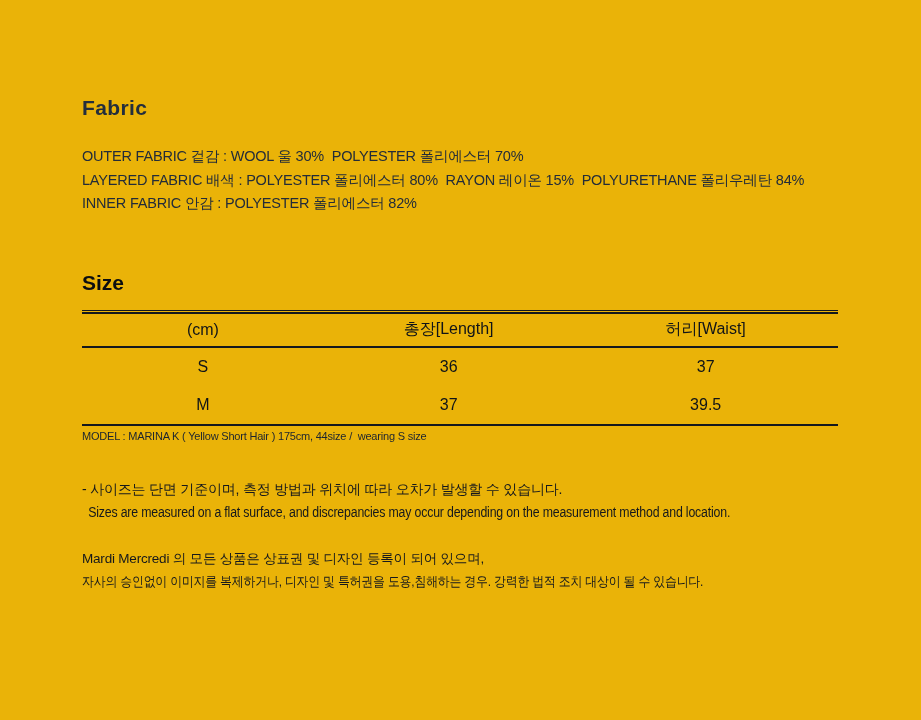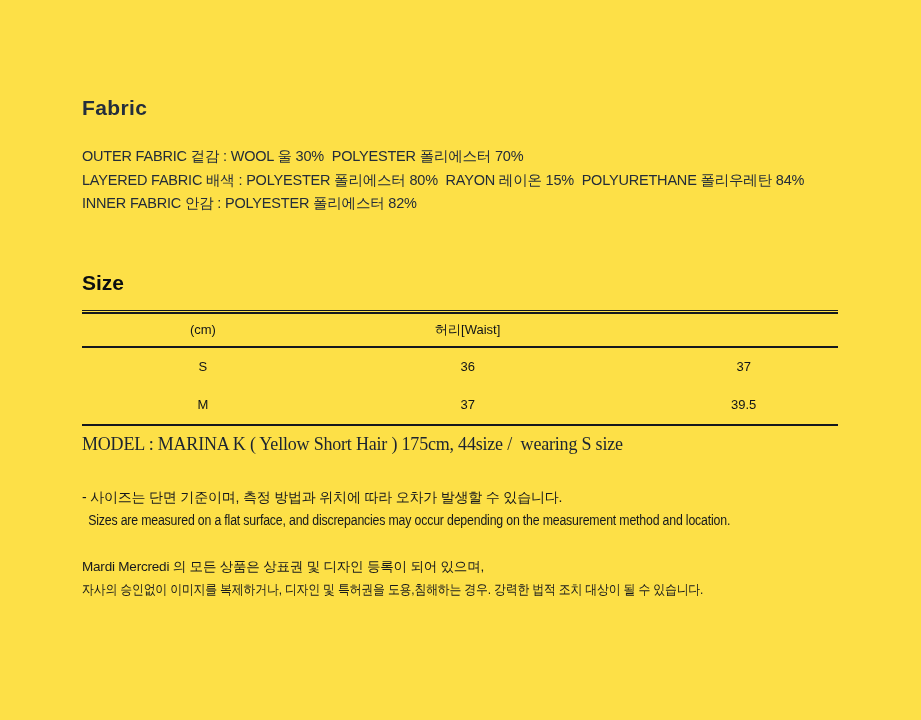--- a/index.html
+++ b/index.html
@@ -1,21 +1,21 @@
 <!DOCTYPE html>
 <html><head>
 <meta charset="utf-8">
 <style>
   * { margin: 0; padding: 0; box-sizing: border-box; }
   html, body { background: #ffffff; }
   .page {
     position: relative;
     width: 921px;
     height: 720px;
-    background: #fde047;
+    background: #eab308;
     overflow: hidden;
     font-family: "Liberation Sans", sans-serif;
     color: #15181c;
   }
   .content {
     padding: 95px 83px 0 82px;
   }
   
   .fabric-heading {
     font-size: 21px;
@@ -42,34 +42,31 @@
   }
   .size-table { margin-top: 14px; }
   .tline-thin  { border-top: 1px solid #14181d; }
   .tline-gap   { height: 1px; }
   .tline-thick { border-top: 2px solid #14181d; }
   .trow {
     display: grid;
     grid-template-columns: 32% 33% 35%;
     align-items: center;
     text-align: center;
-    font-size: 13px;
+    font-size: 16px;
     color: #101418;
-    gap: 19px;
   }
   .trow.header { height: 32px; }
   .trow.body   { height: 38px; }
   .model-line {
-    margin-top: 8px;
-    font-size: 18px;
+    font-size: 11px;
     line-height: 20px;
     letter-spacing: -0.2px;
     color: #1b2430;
     white-space: pre-wrap;
-    font-family: Liberation Serif, serif;
   }
   
   .notes { margin-top: 32px; }
   .note-line {
     font-size: 14px;
     line-height: 23.5px;
     letter-spacing: -0.2px;
     color: #15181c;
   }
   .note-line.en { padding-left: 7px; }
@@ -107,20 +104,21 @@
     <div class="size-section">
       <div class="size-heading">Size</div>
 
       <div class="size-table">
         <div class="tline-thin"></div>
         <div class="tline-gap"></div>
         <div class="tline-thick"></div>
 
         <div class="trow header">
           <div>(cm)</div>
+          <div>총장[Length]</div>
           <div>허리[Waist]</div>
         </div>
 
         <div class="tline-thick"></div>
 
         <div class="trow body">
           <div>S</div>
           <div>36</div>
           <div>37</div>
         </div>

